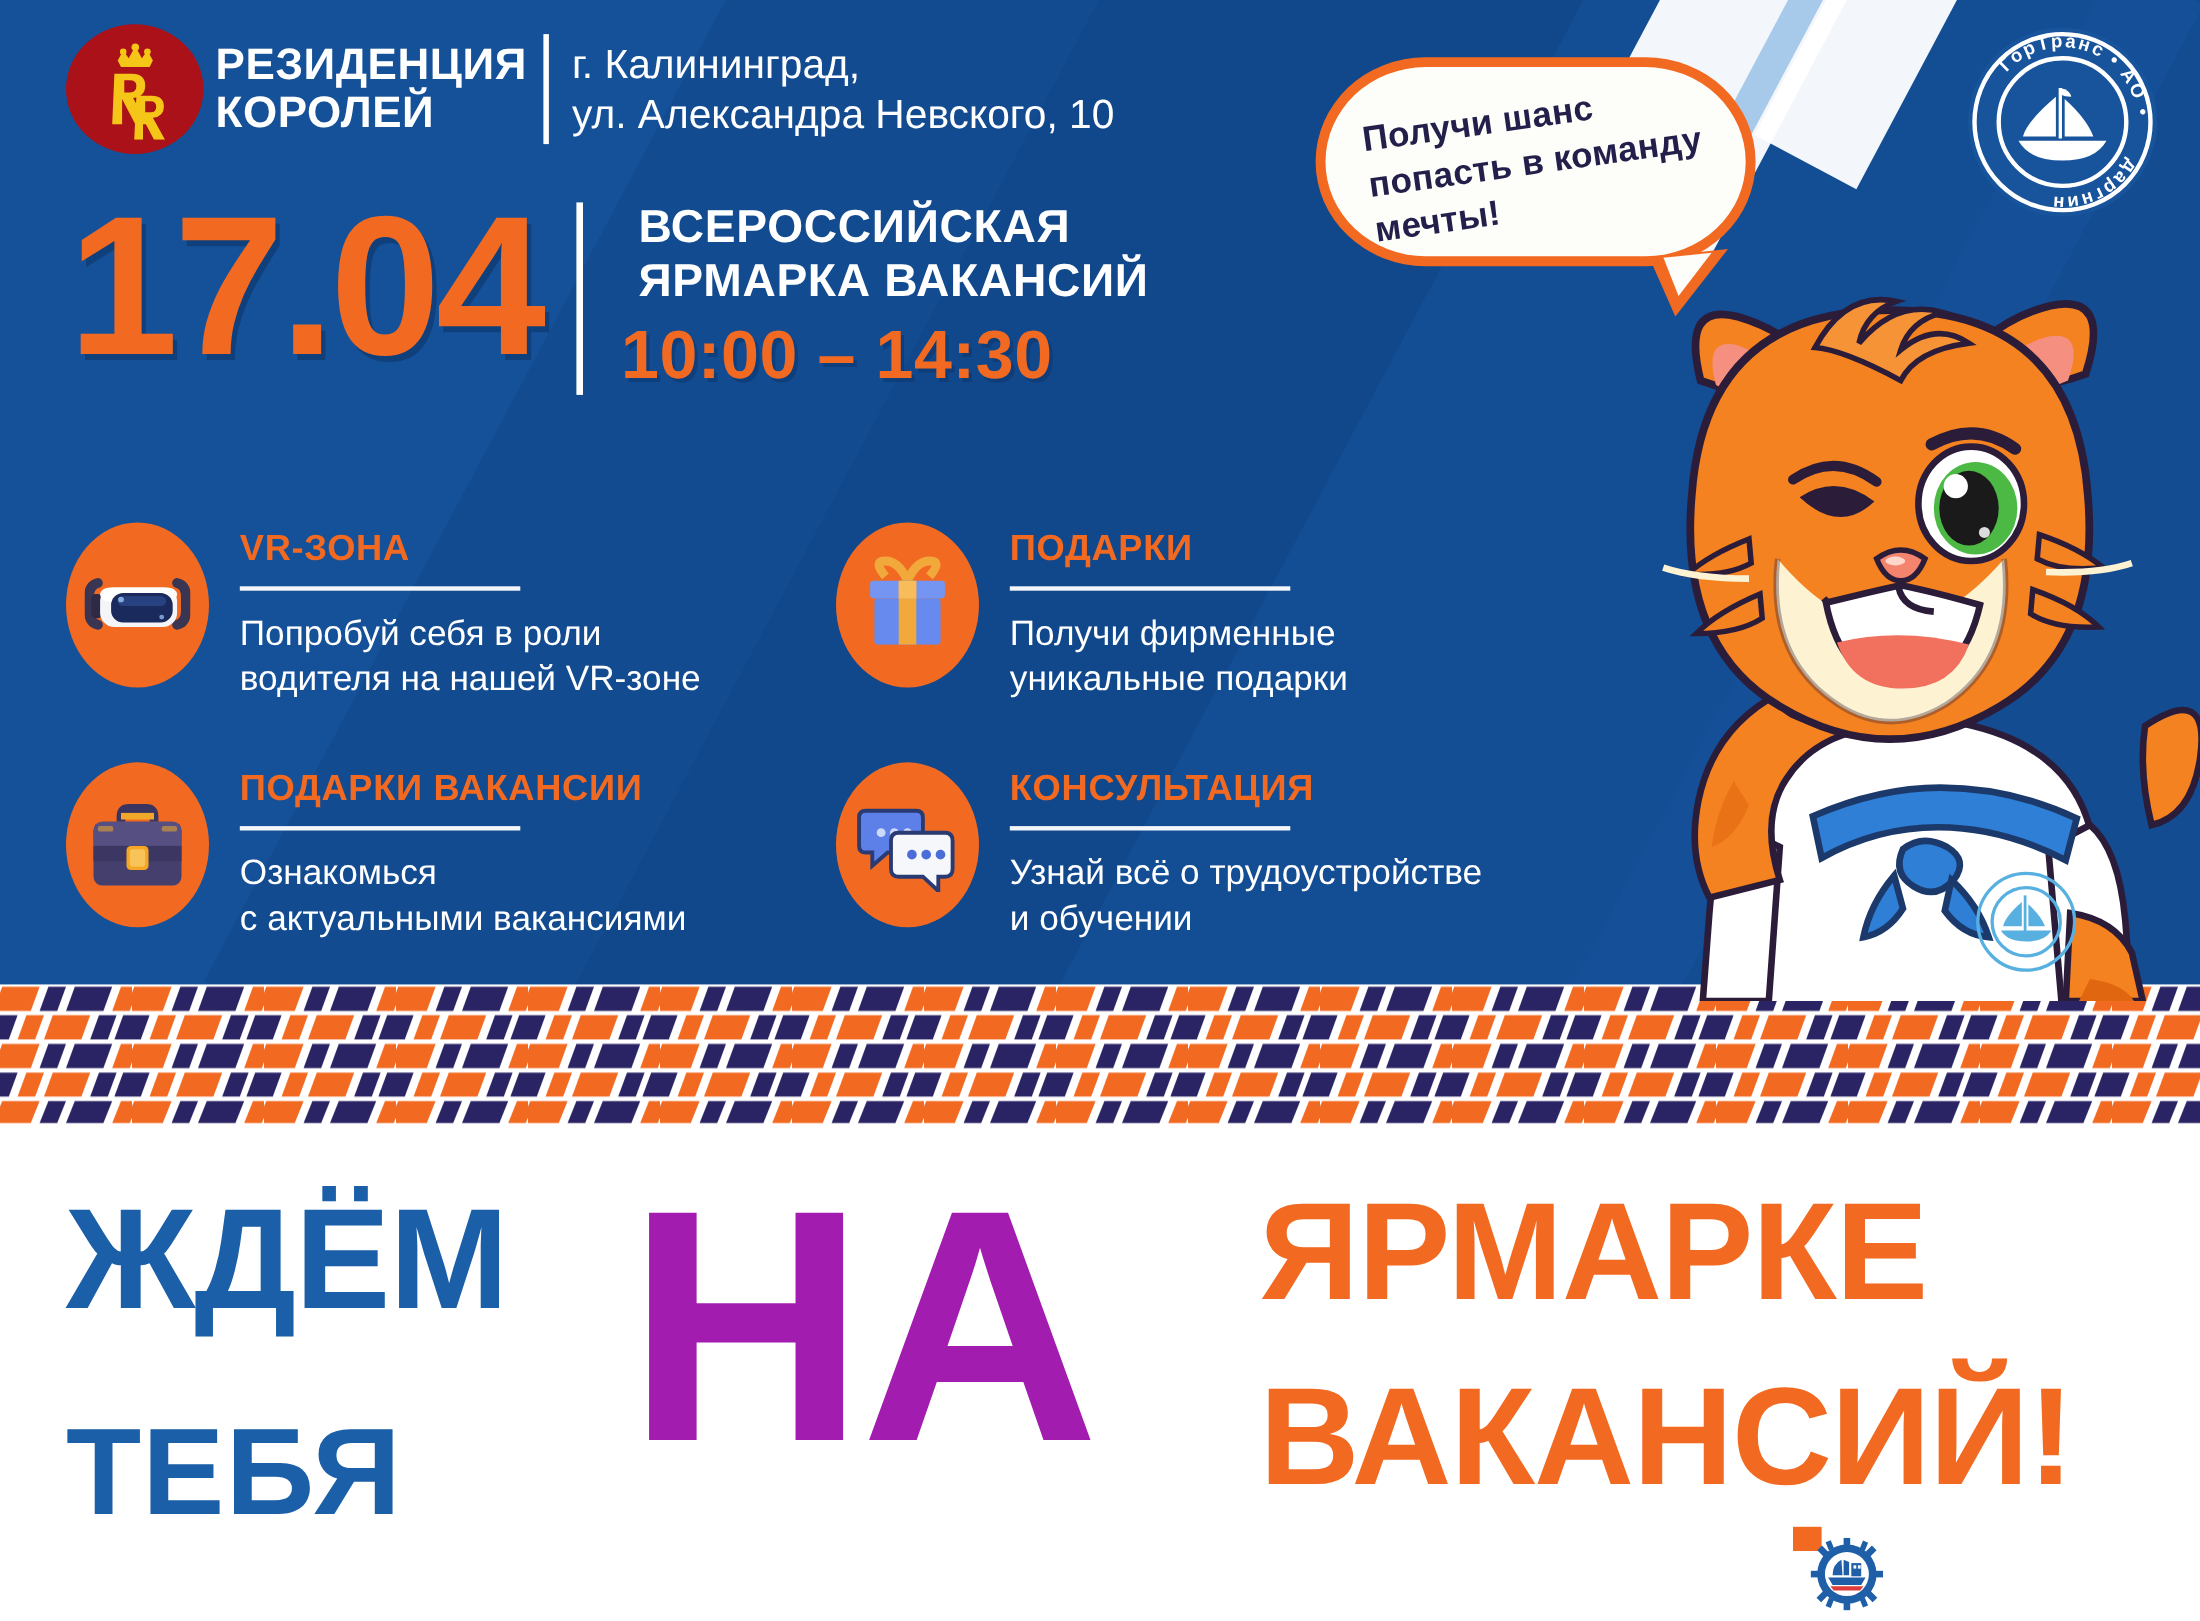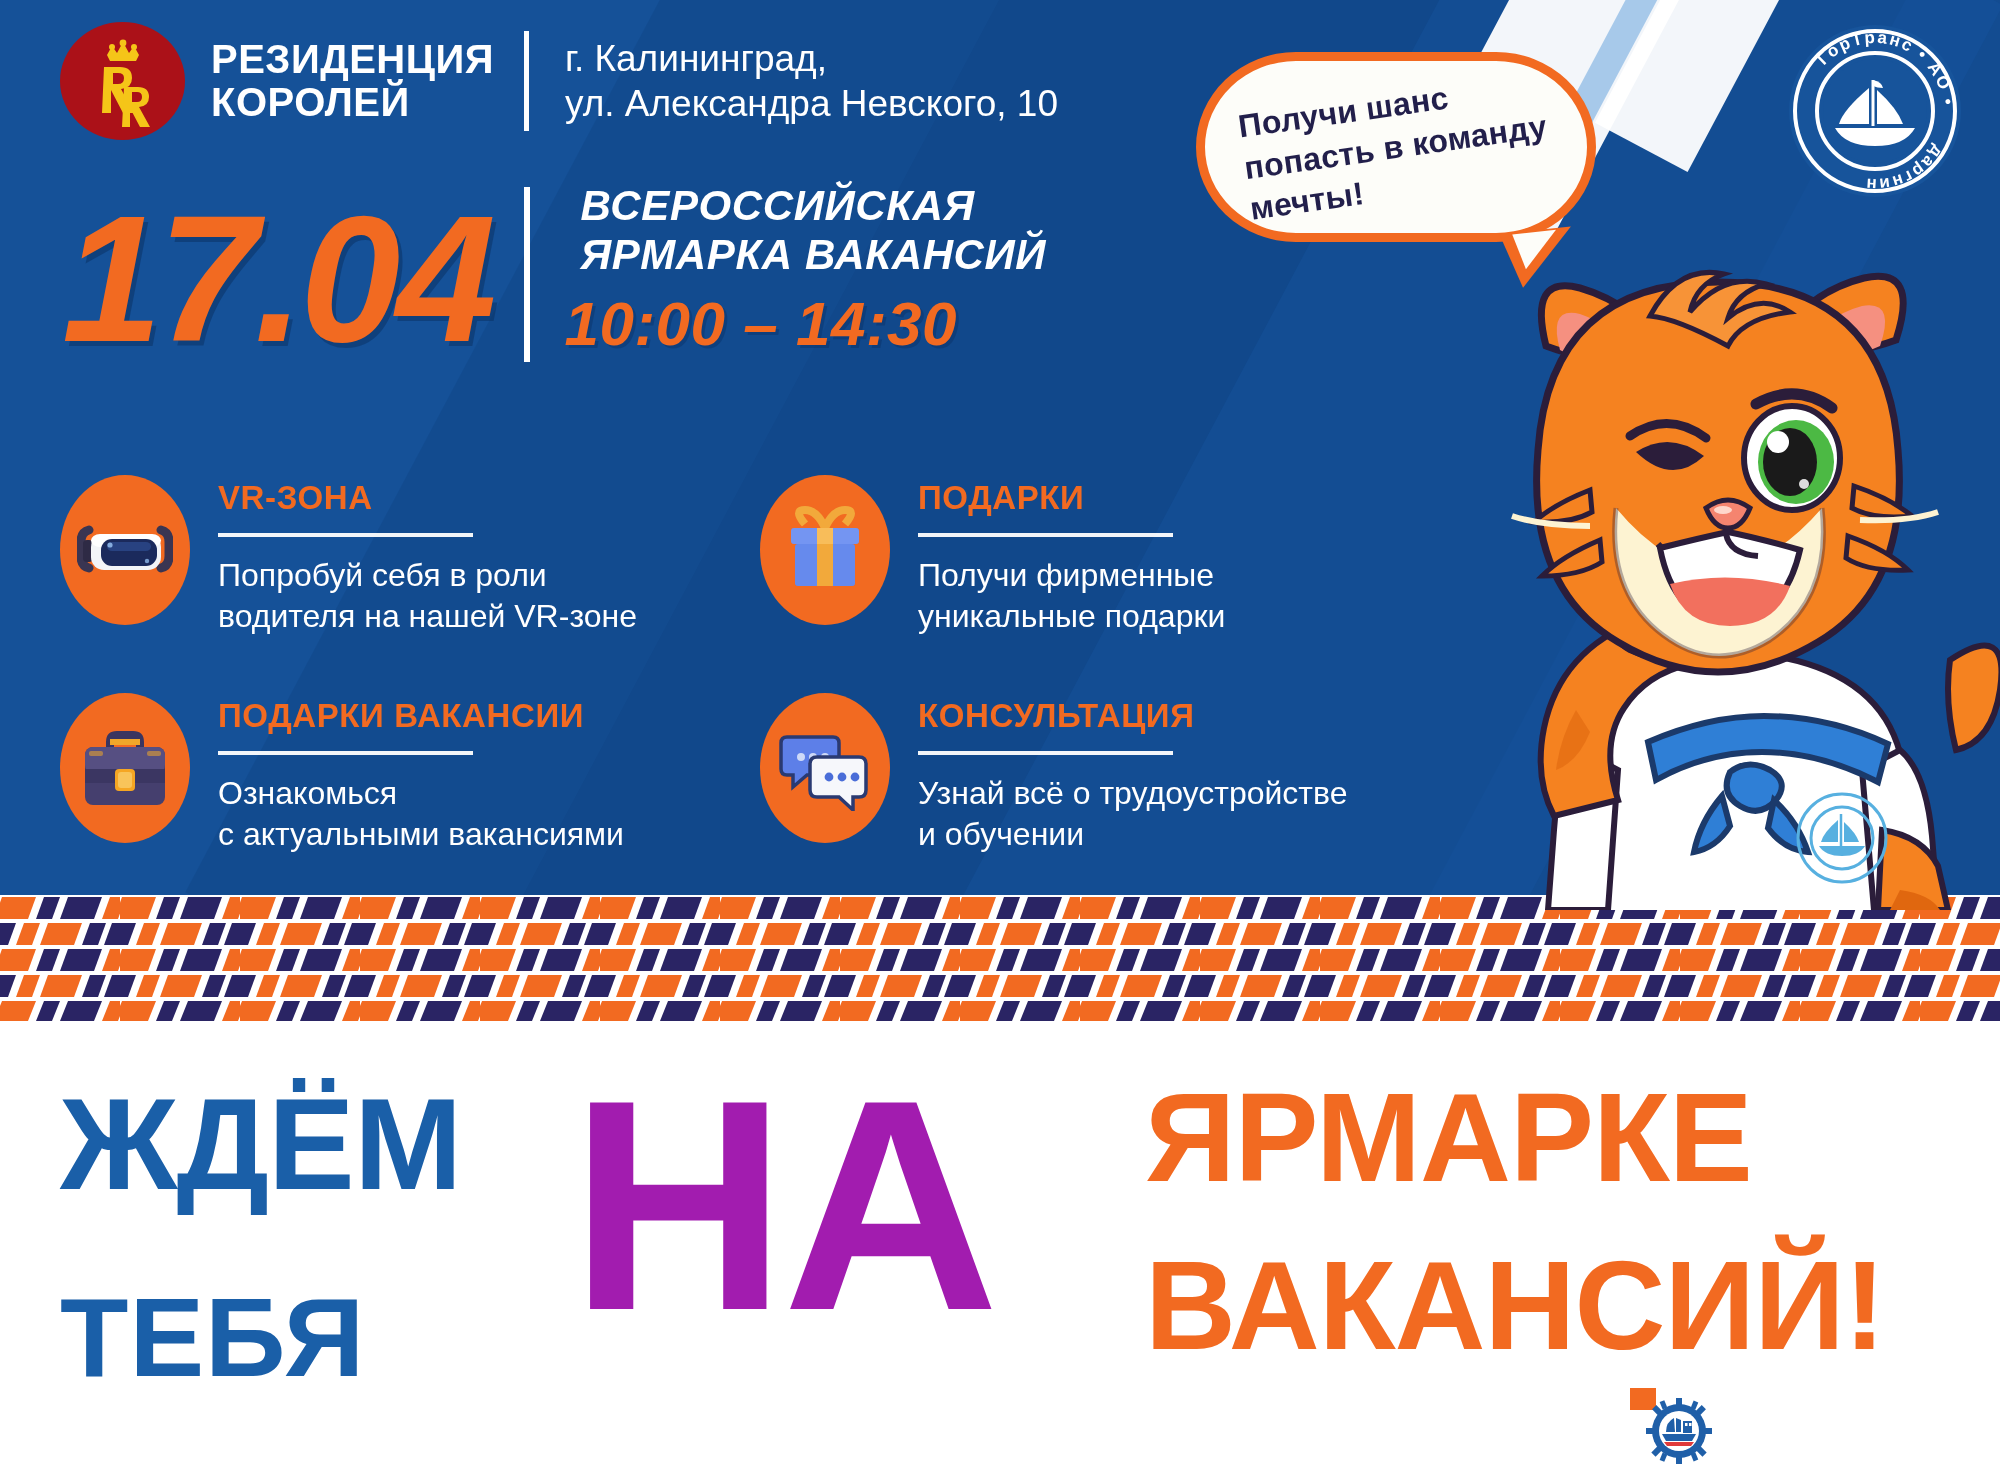--- a/index.html
+++ b/index.html
@@ -36,30 +36,30 @@
   .top-panel .diag5{
     position:absolute;left:1800px;top:-700px;width:105px;height:900px;
     background:#ffffff;transform:rotate(28deg);opacity:.95;
   }
   .top-panel .diag6{
     position:absolute;left:1755px;top:-690px;width:28px;height:900px;
     background:#9fc4e8;transform:rotate(28deg);opacity:.9;
   }
 
   
-  .header{position:absolute;left:60px;top:22px;display:flex;align-items:center;gap:26px;z-index:6;}
+  .header{position:absolute;left:60px;top:22px;display:flex;align-items:center;gap:11px;z-index:6;}
   .rk-badge{width:125px;height:118px;border-radius:50%;background:#ab1118;
     display:flex;align-items:center;justify-content:center;flex:none;}
   .rk-badge svg{display:block;}
   .res-name{color:#fff;font-weight:bold;font-size:40px;line-height:1.07;letter-spacing:.5px;}
   .hdr-sep{width:5px;height:100px;background:#fff;margin:0 10px 0 4px;}
   .addr{color:#fff;font-size:37px;line-height:1.22;font-weight:400;}
 
   
-  .datebar{position:absolute;left:62px;top:160px;display:flex;align-items:flex-end;z-index:6;font-style:italic;}
+  .datebar{position:absolute;left:62px;top:160px;display:flex;align-items:center;z-index:6;}
   .bigdate{
     color:#f26a21;font-size:180px;font-weight:bold;line-height:.92;letter-spacing:-4px;
     text-shadow:4px 5px 0 rgba(8,44,92,.45);
     padding-right:22px;
   }
   .date-sep{width:6px;height:175px;background:#fff;margin:22px 34px 0 10px;}
   .evtblock{padding-top:22px;}
   .evt-l1,.evt-l2{color:#fff;font-weight:bold;font-size:42px;line-height:1.16;letter-spacing:.6px;margin-left:16px;}
   .evt-time{color:#f26a21;font-weight:bold;font-size:62px;line-height:1.2;margin-top:8px;
     text-shadow:3px 3px 0 rgba(8,44,92,.35);letter-spacing:.5px;}

